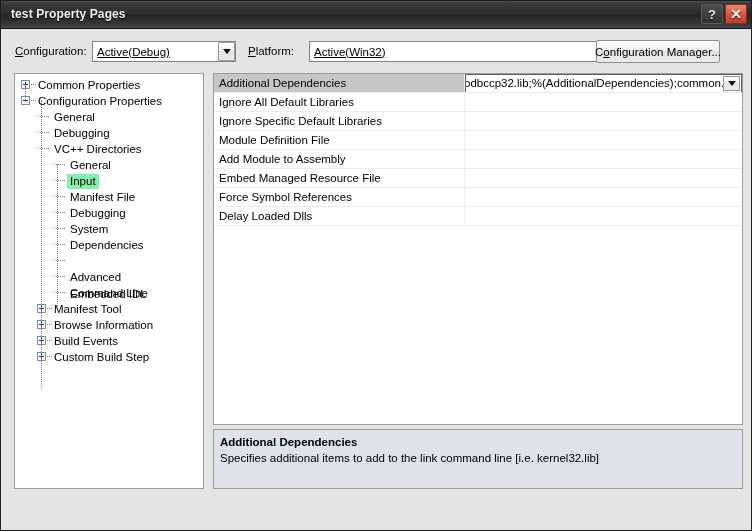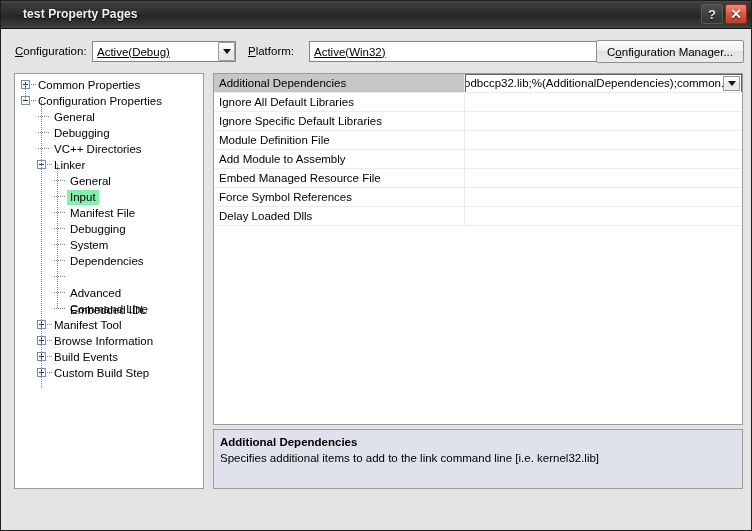--- a/index.html
+++ b/index.html
@@ -28,21 +28,21 @@
   .titlebar {
     position: absolute;
     left: 0; top: 0;
     width: 750px; height: 28px;
     background: linear-gradient(to bottom, #4b4b4b 0%, #3b3b3b 10%, #2c2c2c 48%, #242424 52%, #3a3a3a 92%, #4a4a4a 100%);
     border-bottom: 1px solid #111;
     box-sizing: border-box;
   }
   .title-text {
     position: absolute;
-    left: 22px; top: 6px;
+    left: 10px; top: 6px;
     color: #f2f2f2;
     font-size: 12px;
     font-weight: bold;
     text-shadow: 0 1px 1px #000;
     letter-spacing: 0.1px;
     white-space: nowrap;
   }
   .tb-buttons {
     position: absolute;
     right: 4px; top: 3px;
@@ -328,33 +328,32 @@
 
     <div class="lbl" style="left:247px; top:15px;"><span class="u">P</span>latform:</div>
 
     <div class="combo" style="left:308px; top:11px; width:314px;">
       <div class="cval">Active(Win32)</div>
       <div class="arrowbtn">
           <span class="arrowglyph"></span>
         </div>
     </div>
 
-    <div class="btn" style="left:595px; top:10px; width:148px;">
+    <div class="btn" style="left:595px; top:10px; width:124px;">
       <span>C<span style="text-decoration:underline">o</span>nfiguration Manager...</span>
     </div>
   </div>
 
   <div class="treepanel">
     <div style="position:relative; padding-top:3px;" id="tree-root">
         <div class="tnode"><span class="dots" style="left: 16px; width: 5px;"></span><span class="pmbox plus" style="left: 6px;"></span><span class="tlabel" style="margin-left: 20px;">Common Properties</span></div>
         <div class="tnode"><span class="dots" style="left: 16px; width: 5px;"></span><span class="pmbox" style="left: 6px;"></span><span class="tlabel" style="margin-left: 20px;">Configuration Properties</span></div>
         <div class="tnode"><span class="dots" style="left: 23px; width: 11px;"></span><span class="tlabel" style="margin-left: 36px;">General</span></div>
         <div class="tnode"><span class="dots" style="left: 23px; width: 11px;"></span><span class="tlabel" style="margin-left: 36px;">Debugging</span></div>
         <div class="tnode"><span class="dots" style="left: 23px; width: 11px;"></span><span class="tlabel" style="margin-left: 36px;">VC++ Directories</span></div>
-        <div class="tnode"><span class="dots" style="left: 32px; width: 5px;"></span><span class="pmbox" style="left: 22px;"></span><span class="tlabel" style="margin-left: 36px;">Linker</span></div>
         <div class="tnode"><span class="dots" style="left: 39px; width: 11px;"></span><span class="tlabel" style="margin-left: 52px;">General</span></div>
         <div class="tnode sel"><span class="dots" style="left: 39px; width: 11px;"></span><span class="tlabel" style="margin-left: 52px;">Input</span></div>
         <div class="tnode"><span class="dots" style="left: 39px; width: 11px;"></span><span class="tlabel" style="margin-left: 52px;">Manifest File</span></div>
         <div class="tnode"><span class="dots" style="left: 39px; width: 11px;"></span><span class="tlabel" style="margin-left: 52px;">Debugging</span></div>
         <div class="tnode"><span class="dots" style="left: 39px; width: 11px;"></span><span class="tlabel" style="margin-left: 52px;">System</span></div>
         <div class="tnode"><span class="dots" style="left: 39px; width: 11px;"></span><span class="tlabel" style="margin-left: 52px;">Dependencies</span></div>
         <div class="tnode"><span class="dots" style="left: 39px; width: 11px;"></span><span class="tlabel" style="margin-left: 52px; margin-top: 34px;">Embedded IDL</span></div>
         <div class="tnode"><span class="dots" style="left: 39px; width: 11px;"></span><span class="tlabel" style="margin-left: 52px;">Advanced</span></div>
         <div class="tnode"><span class="dots" style="left: 39px; width: 11px;"></span><span class="tlabel" style="margin-left: 52px;">Command Line</span></div>
         <div class="tnode"><span class="dots" style="left: 32px; width: 5px;"></span><span class="pmbox plus" style="left: 22px;"></span><span class="tlabel" style="margin-left: 36px;">Manifest Tool</span></div>

